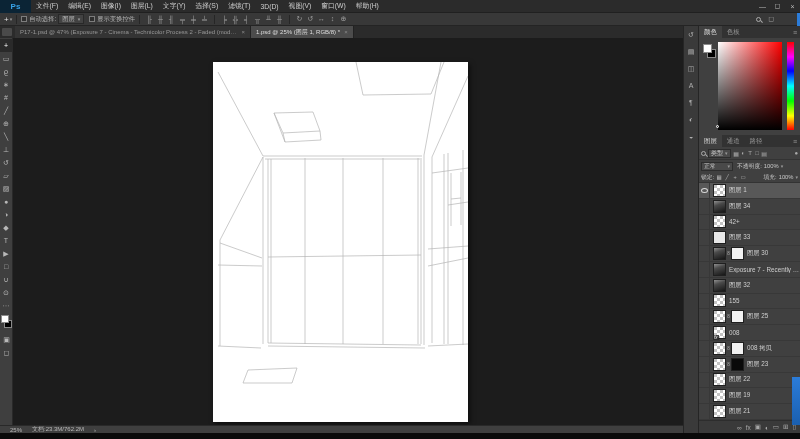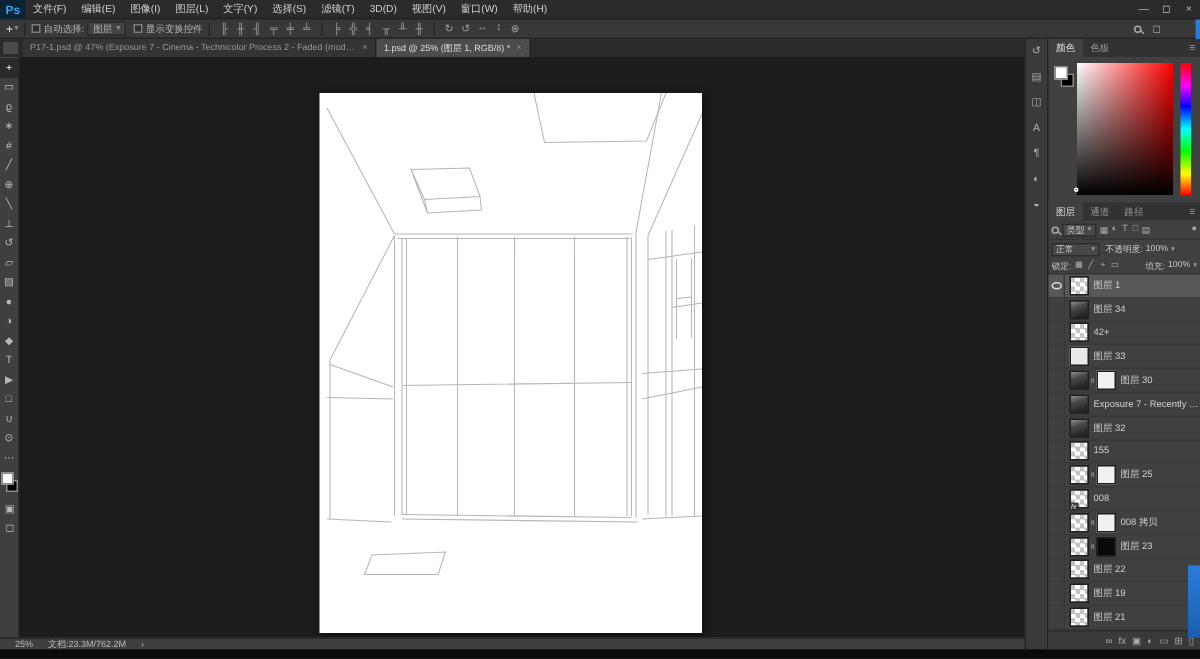--- a/index.html
+++ b/index.html
@@ -2,21 +2,21 @@
 <html><head>
 <meta charset="utf-8">
 <style>
   *{box-sizing:border-box;margin:0;padding:0}
   html,body{width:800px;height:439px;overflow:hidden}
   body{position:relative;background:#1c1c1c;font-family:"Liberation Sans","DejaVu Sans",sans-serif;color:#c9c9c9;font-size:7px;-webkit-font-smoothing:antialiased}
   .abs{position:absolute}
 
   
   #menubar{left:0;top:0;width:800px;height:13px;background:#2b2b2b;display:flex;align-items:center;border-bottom:1px solid #202020}
-  .ps-logo{width:17px;height:13px;background:#0b2435;color:#37a3e8;font-weight:bold;font-size:8px;display:flex;align-items:center;justify-content:center}
+  .ps-logo{width:31px;height:13px;background:#0b2435;color:#37a3e8;font-weight:bold;font-size:8px;display:flex;align-items:center;justify-content:center}
   .menu-item{padding:0 5px;height:13px;display:flex;align-items:center;color:#cfcfcf;font-size:6.8px;white-space:nowrap}
   .win-controls{margin-left:auto;display:flex}
   .win-btn{width:15px;height:13px;display:flex;align-items:center;justify-content:center;color:#bbb;font-size:7px}
 
   
   #optionsbar{left:0;top:13px;width:800px;height:13px;background:#383838;display:flex;align-items:center;font-size:6.3px;color:#b5b5b5;padding-left:4px;border-bottom:1px solid #242424}
   .opt-sep{width:1px;height:9px;background:#262626;margin:0 4px;flex:none}
   .cbx{width:6px;height:6px;border:1px solid #7d7d7d;background:#2e2e2e;margin-right:2px;flex:none}
   .dd{background:#424242;border:1px solid #292929;height:10px;display:flex;align-items:center;padding:0 3px;gap:3px;white-space:nowrap}
   .caret{font-size:5px;color:#999}

